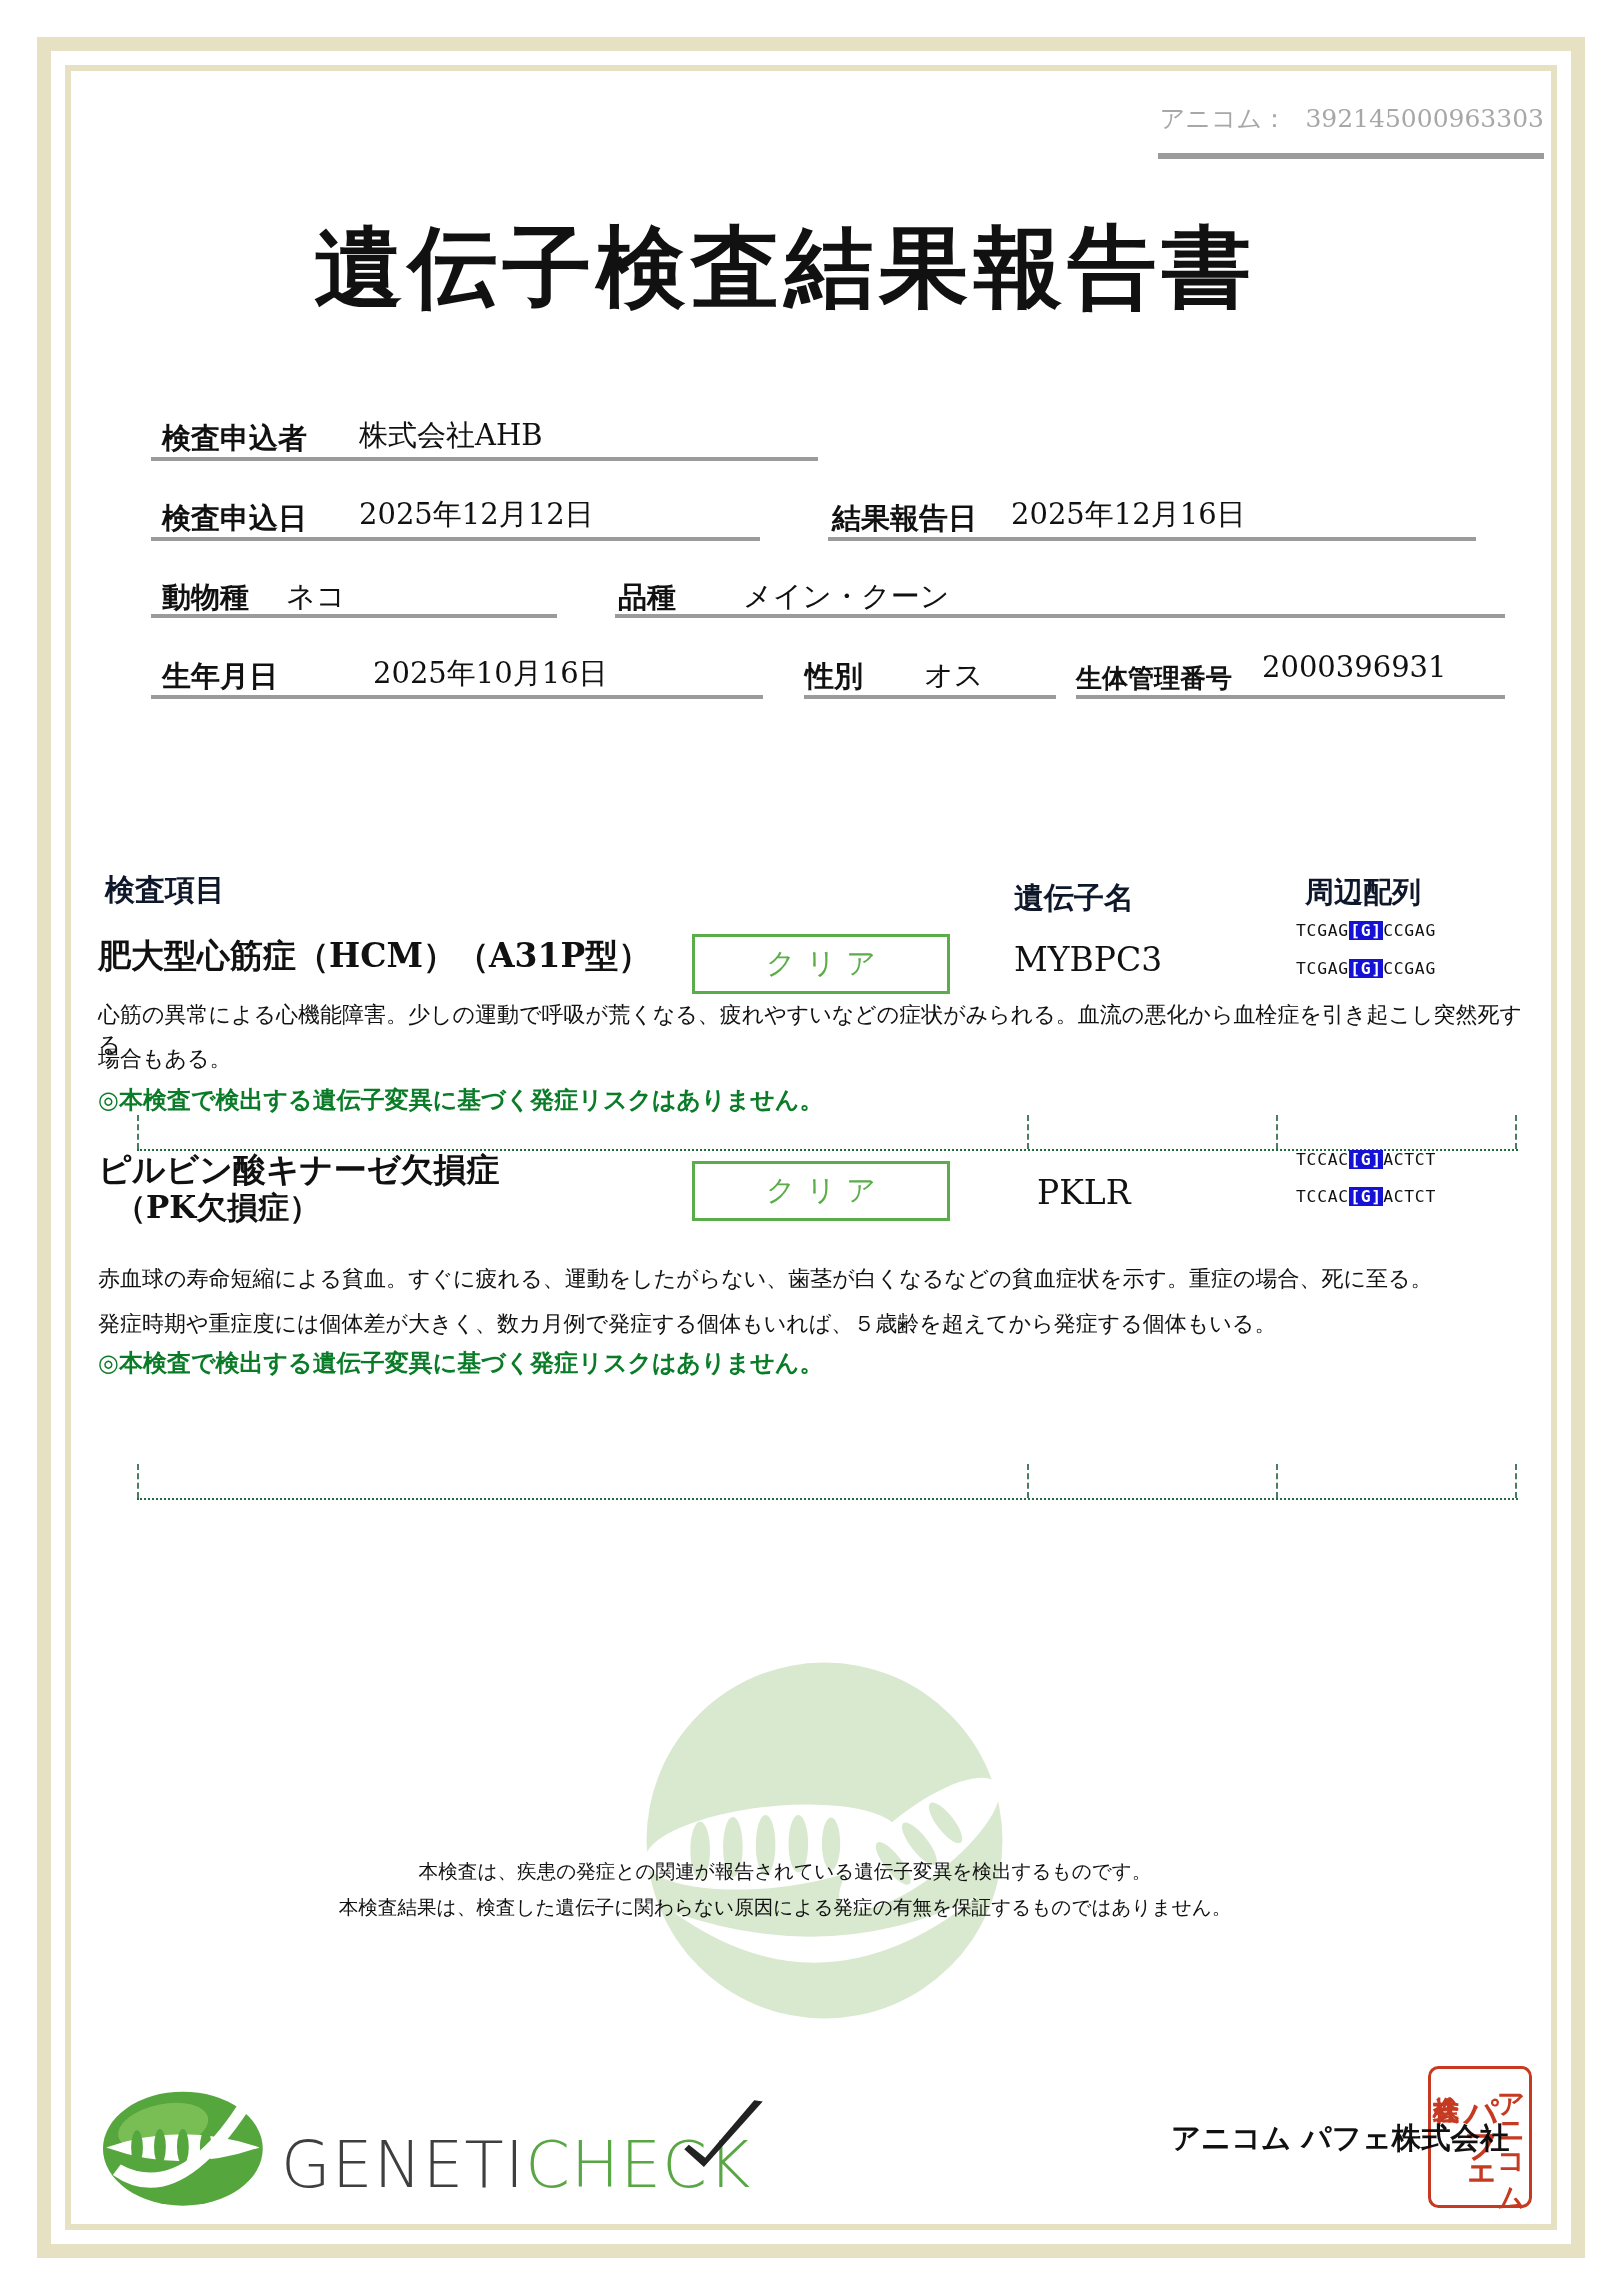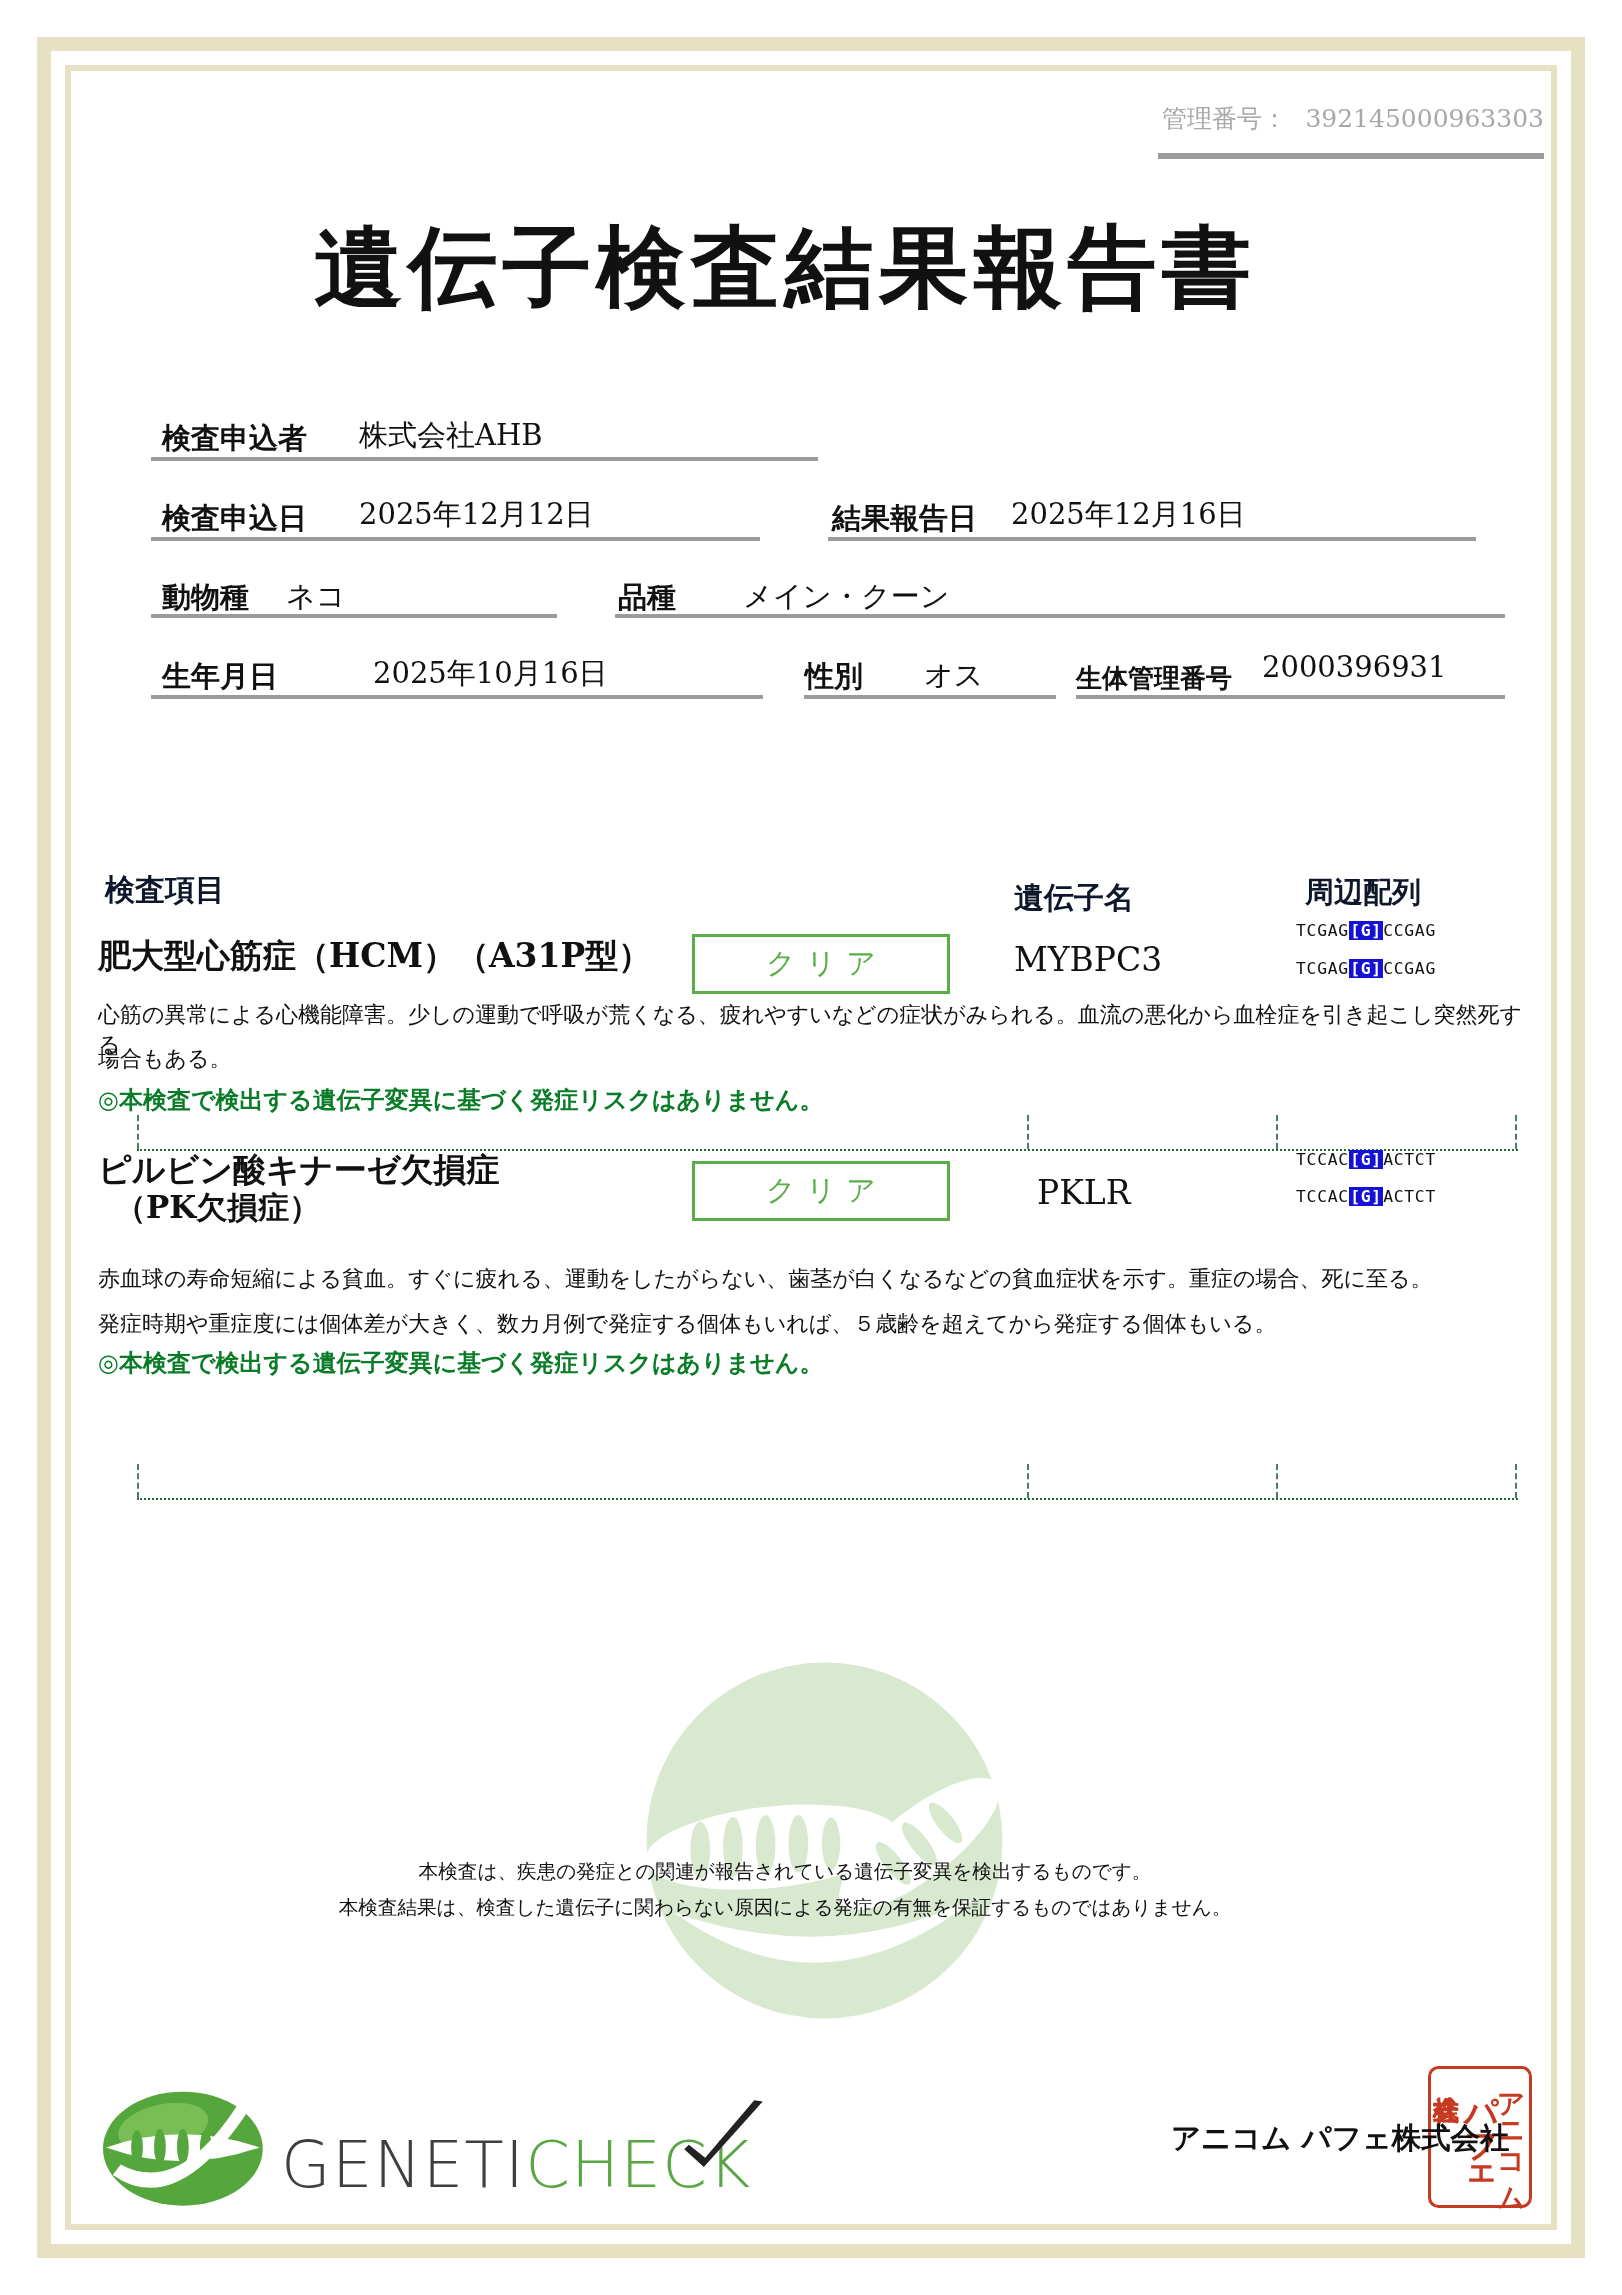--- a/index.html
+++ b/index.html
@@ -30,21 +30,21 @@
 </style>
 </head>
 <body>
 
 <div id="sheet">
 
   <div class="abs frame-outer"></div>
   <div class="abs frame-inner"></div>
 
   <div class="abs gray serif" style="left:1047px;top:102px;width:497px;text-align:right;font-size:25px;">
-    <span>管理番号：</span><span style="margin-left:18.3px;">392145000963303</span>
+    <span>アニコム：</span><span style="margin-left:18.3px;">392145000963303</span>
   </div>
   <div class="abs ul" style="left:1158px;top:153px;width:386px;height:5.9px;"></div>
 
   <div class="abs center serif bold" style="top:208px;font-size:89px;letter-spacing:5.2px;">遺伝子検査結果報告書</div>
 
   <div class="abs serif bold" style="left:162px;top:419px;font-size:29px;">検査申込者</div>
   <div class="abs serif" style="left:359px;top:416px;font-size:29px;">株式会社AHB</div>
   <div class="abs ul" style="left:151px;top:457px;width:667px;"></div>
 
   <div class="abs serif bold" style="left:162px;top:499px;font-size:29px;">検査申込日</div>

